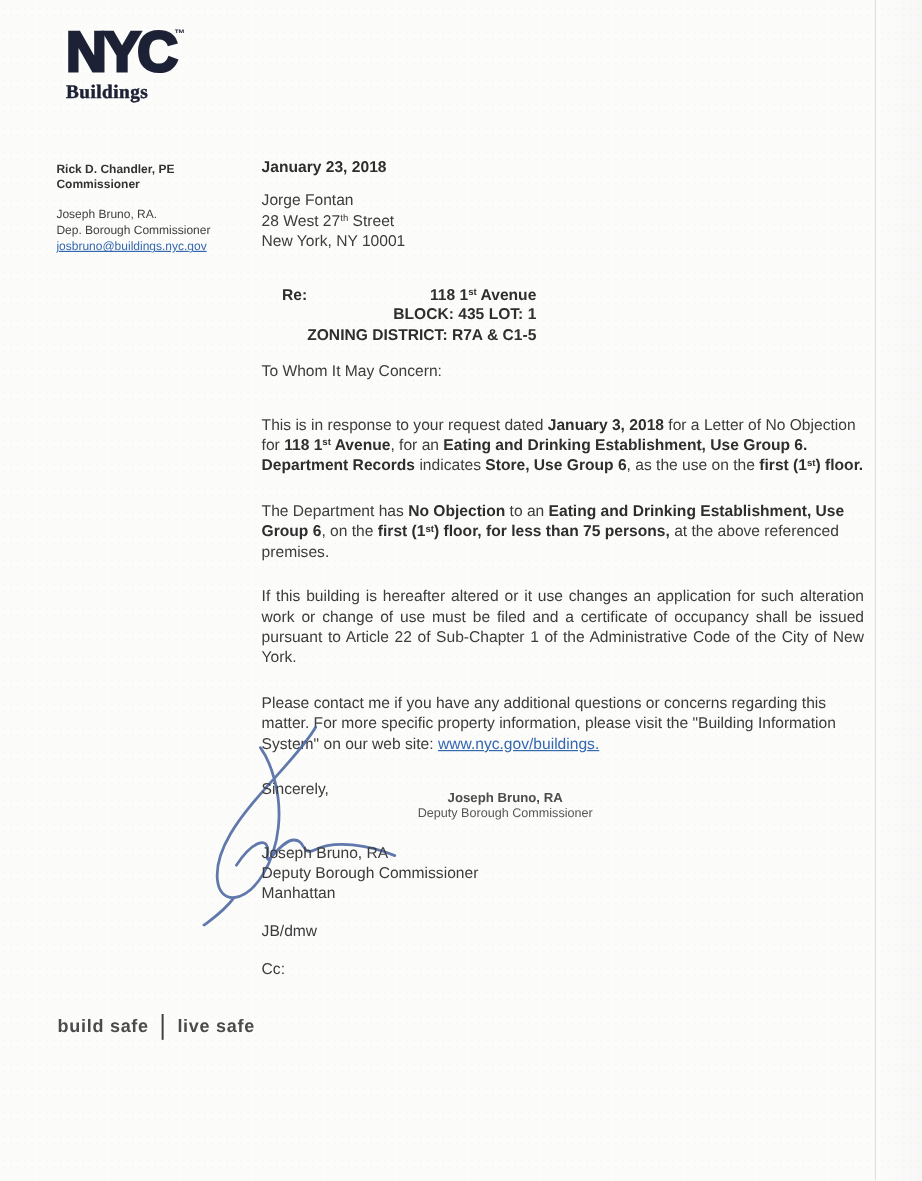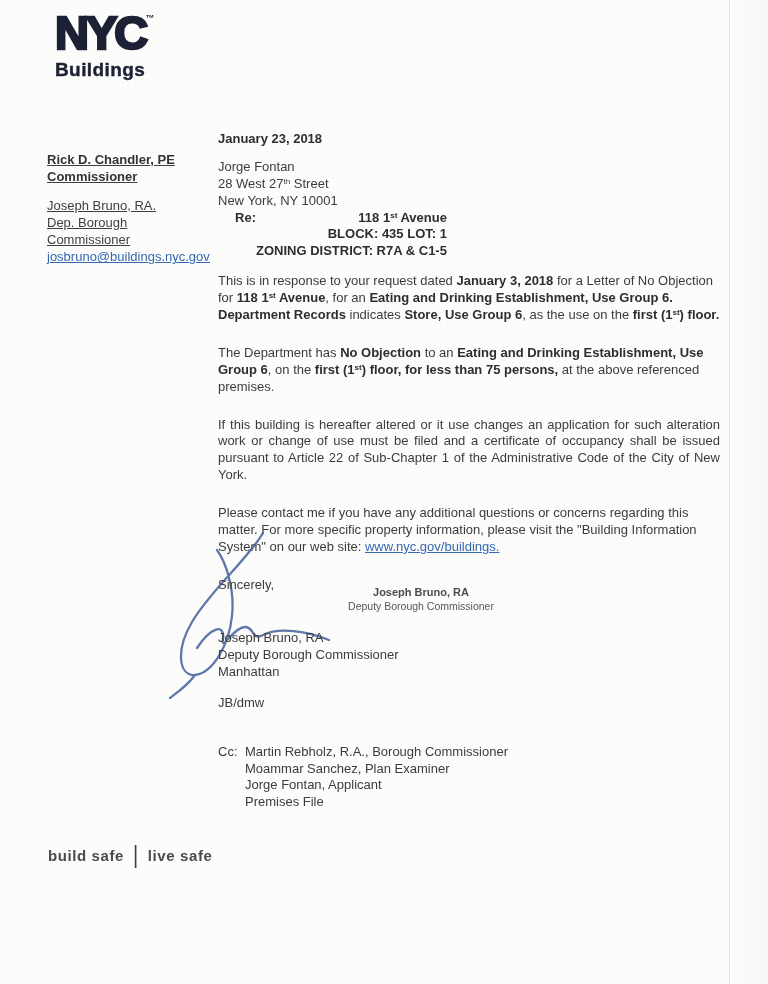--- a/index.html
+++ b/index.html
@@ -13,62 +13,62 @@
     background:#fcfcfb;
     background-image: radial-gradient(rgba(0,0,0,0.015) 1px, transparent 1px);
     background-size: 6px 5px;
     color:#3c3c3c;
   }
   .scan-edge { position:absolute; left:729px; top:0; width:1px; height:100%; background:#e2e2df; }
   .scan-shade { position:absolute; right:0; top:0; width:38px; height:100%;
     background:linear-gradient(to right, transparent, rgba(0,0,0,0.02)); }
 
   
-  .logo { position:absolute; left:55px; top:9px; }
+  .logo { position:absolute; left:55px; top:19px; }
   .logo-nyc {
     font-size:47px; font-weight:900; letter-spacing:-3px; color:#1d2135;
     -webkit-text-stroke:2.6px #1d2135; line-height:1; font-family:"Liberation Sans",sans-serif;
   }
   .logo-nyc .tm { font-size:9px; -webkit-text-stroke:0; font-weight:700; vertical-align:28px; letter-spacing:0; }
-  .logo-sub { font-size:19px; font-weight:700; color:#1d2135; letter-spacing:0.4px; margin-top:3px;
+  .logo-sub { font-size:16px; font-weight:700; color:#1d2135; letter-spacing:0.4px; margin-top:3px;font-family:Liberation Serif, serif;
     -webkit-text-stroke:0.4px #1d2135; }
 
   
-  .sidebar { position:absolute; left:47px; top:151px; width:165px; font-size:13px; line-height:1.33; color:#3f3f3f;text-decoration:underline; }
+  .sidebar { position:absolute; left:47px; top:135px; width:165px; font-size:10px; line-height:1.33; color:#3f3f3f; }
   .sb-group { margin-bottom:11px; }
   .sb-line.b { font-weight:700; color:#333; }
   .sb-line.link { color:#3468b0; text-decoration:underline; font-weight:700; cursor:pointer; }
   .sb-group:nth-child(2) .sb-line.link { font-weight:400; }
   .sb-group:nth-child(3) .sb-line { line-height:1.45; }
 
   
   .letter { position:absolute; left:218px; top:131px; width:502px; font-size:13px; line-height:1.3; color:#3c3c3c; }
   .b { font-weight:700; color:#2e2e2e; }
   sup { font-size:8px; vertical-align:4px; line-height:0; }
   .link { color:#3468b0; text-decoration:underline; cursor:pointer; }
 
   .date { font-weight:700; color:#2e2e2e; margin-bottom:11px; }
-  .recipient { margin-bottom:0; }
+  .recipient { margin-bottom:28px; }
   .re-row { display:flex; font-weight:700; color:#2e2e2e; margin-bottom:13px;text-align:right; }
   .re-label { width:38px; flex:none; }
   .salutation { margin-bottom:28px; }
   .para { margin-bottom:21px; }
   .para.justify { text-align:justify; }
 
   
   .sig-area { position:relative; height:102px; margin-top:4px; }
   .closing { position:absolute; left:0; top:0; }
   .stamp { position:absolute; left:98px; top:9px; width:210px; text-align:center;
     font-size:10.5px; color:#565656; line-height:1.25; }
   .stamp .line:first-child { font-weight:700; color:#4c4c4c; font-size:11px; }
   .signer { position:absolute; left:0; top:53px; line-height:1.3; }
   .sig-ink { position:absolute; left:-52px; top:-50px; width:172px; height:172px; pointer-events:none; }
 
   .initials { margin-top:16px; }
-  .cc-row { display:flex; margin-top:32px; line-height:1.3; }
+  .cc-row { display:flex; margin-top:15px; line-height:1.3;gap:25px; }
   .cc-label { width:27px; flex:none; }
 
   
   .footer { position:absolute; left:48px; top:844px; font-size:15px; color:#4b4b4b;
     font-weight:600; letter-spacing:0.6px; display:flex; align-items:center; }
   .footer .sep { display:inline-block; font-weight:400; font-size:20px; margin:0 9px; color:#3e3e3e;
     transform:scaleY(1.15); }
 </style>
 </head>
 <body>
@@ -105,20 +105,21 @@
 
     <div class="re-row">
       <div class="re-label">Re:</div>
       <div>
           <div class="line"><span class="b">118 1</span><sup class="b">st</sup><span class="b"> Avenue</span></div>
           <div class="line"><span class="b">BLOCK: 435 LOT: 1</span></div>
           <div class="line"><span class="b">ZONING DISTRICT: R7A &amp; C1-5</span></div>
         </div>
     </div>
 
+    <div class="salutation">To Whom It May Concern:</div>
 
     <div>
         <p class="para"><span>This is in response to your request dated </span><span class="b">January 3, 2018</span><span> for a Letter of No Objection for </span><span class="b">118 1</span><sup class="b">st</sup><span class="b"> Avenue</span><span>, for an </span><span class="b">Eating and Drinking Establishment, Use Group 6. Department Records</span><span> indicates </span><span class="b">Store, Use Group 6</span><span>, as the use on the </span><span class="b">first (1</span><sup class="b">st</sup><span class="b">) floor.</span></p>
         <p class="para"><span>The Department has </span><span class="b">No Objection</span><span> to an </span><span class="b">Eating and Drinking Establishment, Use Group 6</span><span>, on the </span><span class="b">first (1</span><sup class="b">st</sup><span class="b">) floor, for less than 75 persons,</span><span> at the above referenced premises.</span></p>
         <p class="para justify"><span>If this building is hereafter altered or it use changes an application for such alteration work or change of use must be filed and a certificate of occupancy shall be issued pursuant to Article 22 of Sub-Chapter 1 of the Administrative Code of the City of New York.</span></p>
         <p class="para"><span>Please contact me if you have any additional questions or concerns regarding this matter. For more specific property information, please visit the "Building Information System" on our web site: </span><span class="link">www.nyc.gov/buildings.</span></p>
       </div>
 
     <div class="sig-area">
       <svg class="sig-ink" viewBox="0 0 172 172" xmlns="http://www.w3.org/2000/svg">
@@ -137,26 +138,20 @@
           <div class="line">Joseph Bruno, RA</div>
           <div class="line">Deputy Borough Commissioner</div>
           <div class="line">Manhattan</div>
         </div>
     </div>
 
     <div class="initials">JB/dmw</div>
 
     <div class="cc-row">
       <div class="cc-label">Cc:</div>
-      <div>
-          <div class="line">Martin Rebholz, R.A., Borough Commissioner</div>
-          <div class="line">Moammar Sanchez, Plan Examiner</div>
-          <div class="line">Jorge Fontan, Applicant</div>
-          <div class="line">Premises File</div>
-        </div>
     </div>
   </main>
 
   <div class="footer">
     <span>build safe</span>
     <span class="sep">|</span>
     <span>live safe</span>
   </div>
 </div>
 

